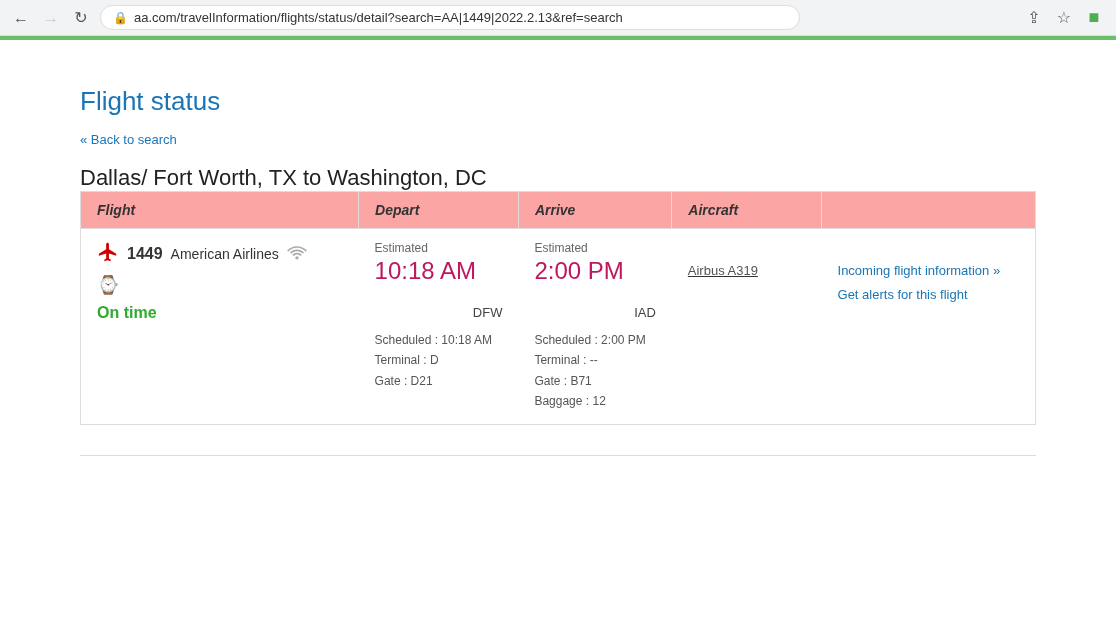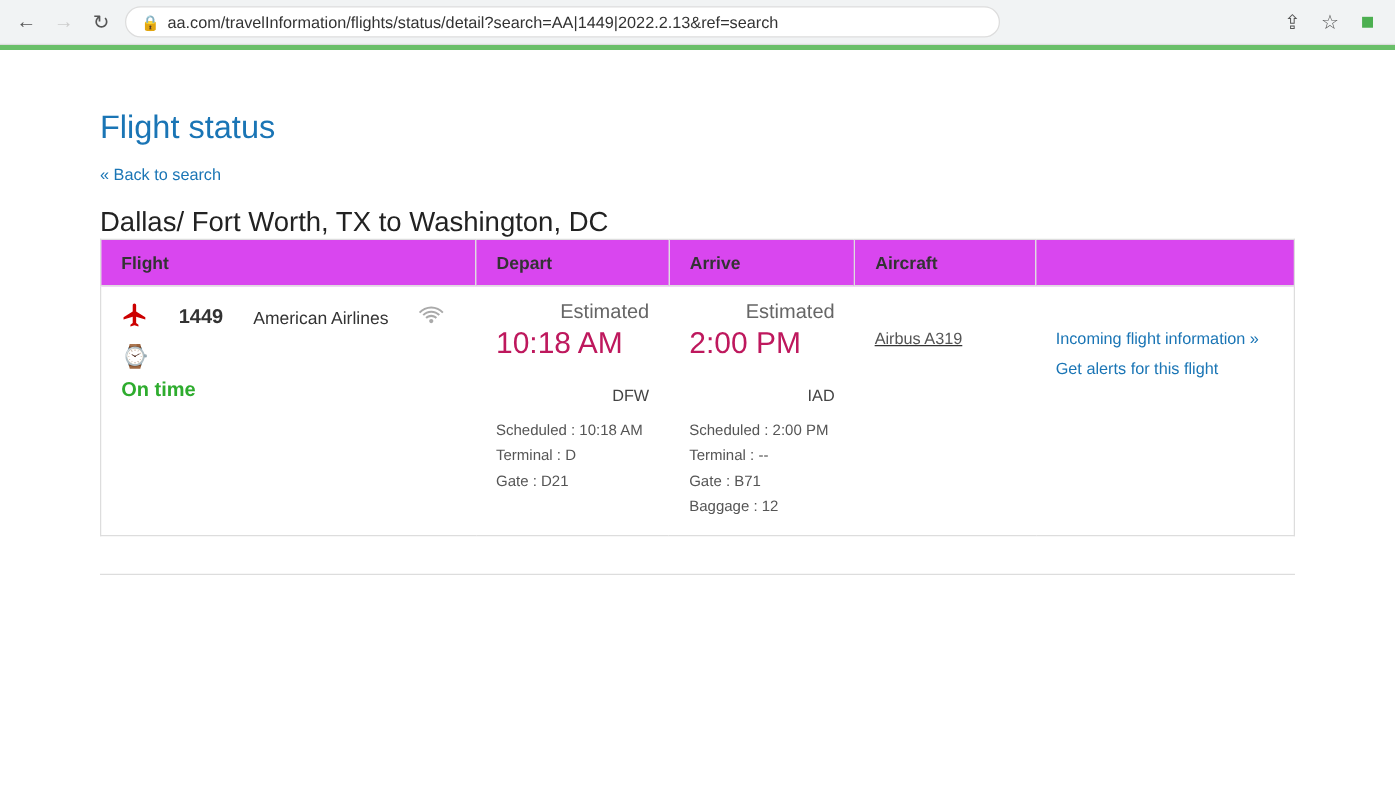--- a/index.html
+++ b/index.html
@@ -118,21 +118,22 @@
     }
 
     
     .flight-table {
       width: 100%;
       border-collapse: collapse;
       border: 1px solid #ddd;
     }
 
     .flight-table thead tr {
-      background: #d946ef;
+      background: #fca5a5;
+      font-style: italic;
     }
 
     .flight-table thead th {
       padding: 10px 16px;
       text-align: left;
       font-weight: 600;
       font-size: 14px;
       color: #333;
       border-right: 1px solid #ddd;
     }
@@ -150,21 +151,21 @@
       vertical-align: top;
     }
 
     .flight-info-cell {
       min-width: 260px;
     }
 
     .flight-number-row {
       display: flex;
       align-items: center;
-      gap: 24px;
+      gap: 8px;
       margin-bottom: 8px;
     }
 
     
     .plane-icon-svg {
       width: 22px;
       height: 22px;
     }
 
     .flight-number {
@@ -192,24 +193,23 @@
     }
 
     .on-time-badge {
       color: #2eac2e;
       font-size: 16px;
       font-weight: 600;
       margin-top: 8px;
     }
 
     .estimated-label {
-      font-size: 16px;
+      font-size: 12px;
       color: #666;
       margin-bottom: 2px;
-      text-align: right;
     }
 
     .time-value {
       font-size: 24px;
       font-weight: 400;
       color: #be185d;
       margin-bottom: 20px;
     }
 
     .airport-code {

